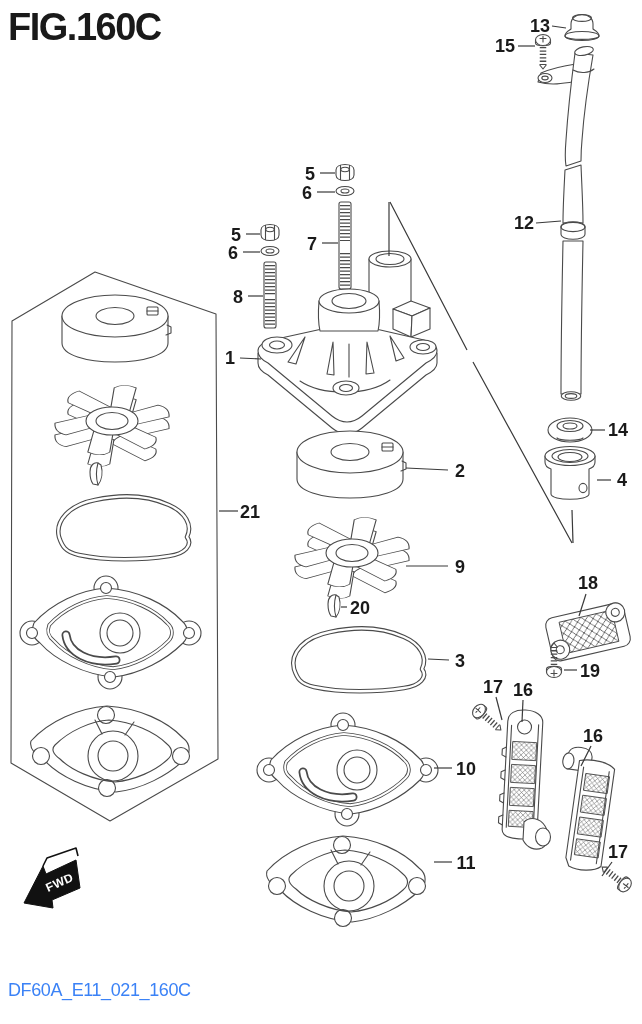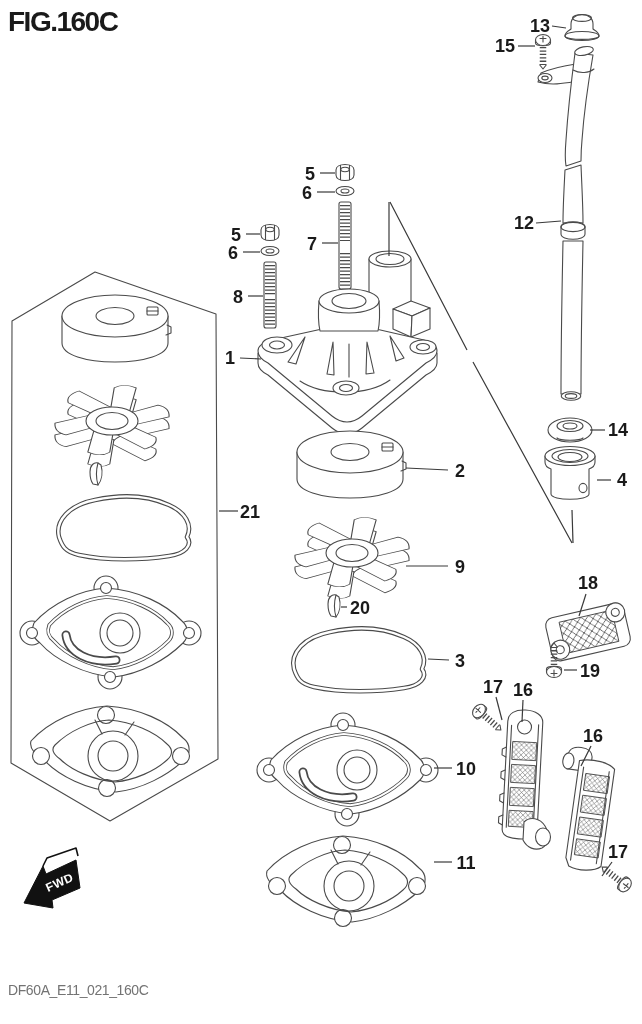--- a/index.html
+++ b/index.html
@@ -1,20 +1,20 @@
 <!DOCTYPE html>
 <html><head>
 <meta charset="utf-8">
 <style>
   html,body{margin:0;padding:0;background:#e8e8e8;}
   .page{position:relative;width:642px;height:1024px;background:#ffffff;overflow:hidden;
         font-family:"Liberation Sans",sans-serif;}
-  .title{position:absolute;left:8px;top:6px;font-size:28px;font-weight:bold;
+  .title{position:absolute;left:8px;top:6px;font-size:38px;font-weight:bold;
          letter-spacing:-1.5px;color:#1a1a1a;}
-  .footer{position:absolute;left:8px;top:980px;color:#737373;font-size:14px;
+  .footer{position:absolute;left:8px;top:980px;color:#3b82f6;font-size:18px;
           letter-spacing:-0.4px;line-height:21px;}
   svg{position:absolute;left:0;top:0;}
   .ln{fill:none;stroke:#4a4a4a;stroke-width:1.1;stroke-linejoin:round;stroke-linecap:round;}
   .fw{fill:#ffffff;stroke:#4a4a4a;stroke-width:1.1;stroke-linejoin:round;stroke-linecap:round;}
   .thick{fill:none;stroke:#4a4a4a;stroke-width:4.6;stroke-linejoin:round;stroke-linecap:round;}
   .thin-w{fill:none;stroke:#ffffff;stroke-width:2.4;stroke-linejoin:round;stroke-linecap:round;}
   .lead{stroke:#3a3a3a;stroke-width:1.2;fill:none;}
   .callout{font-family:"Liberation Sans",sans-serif;font-size:18px;font-weight:bold;
            fill:#1a1a1a;text-anchor:middle;}
   .fwdtxt{font-family:"Liberation Sans",sans-serif;font-size:12px;font-weight:bold;

